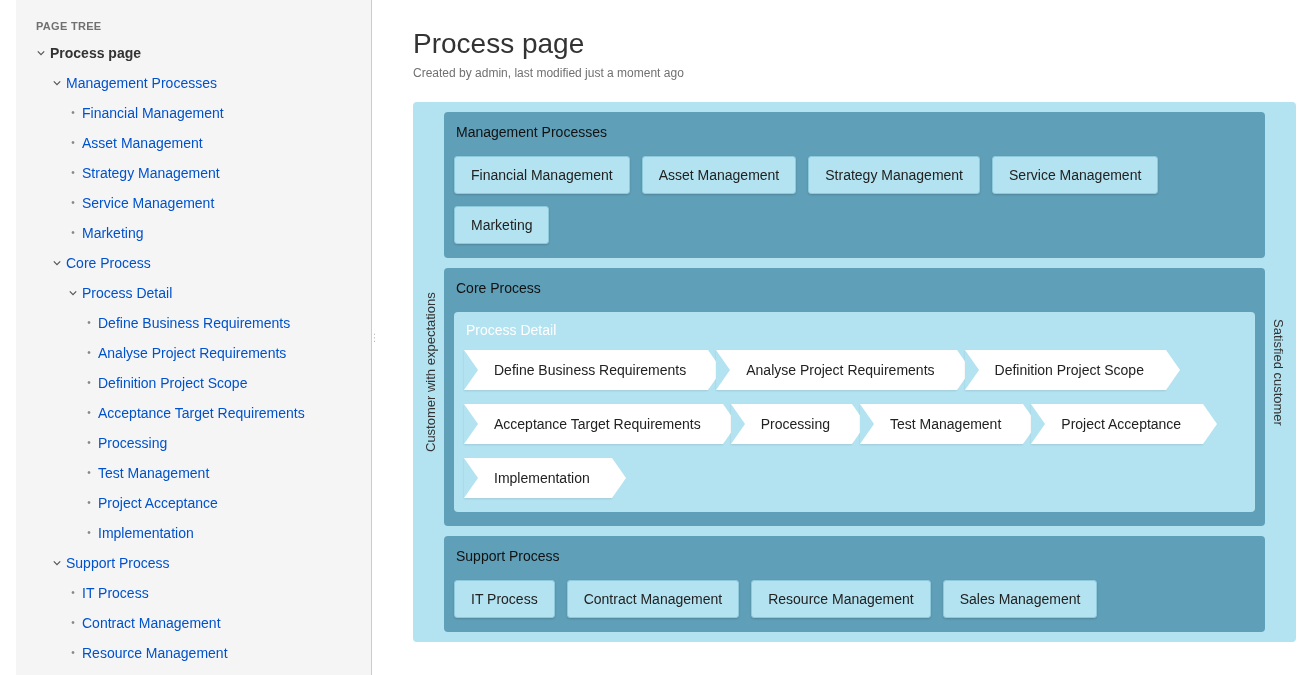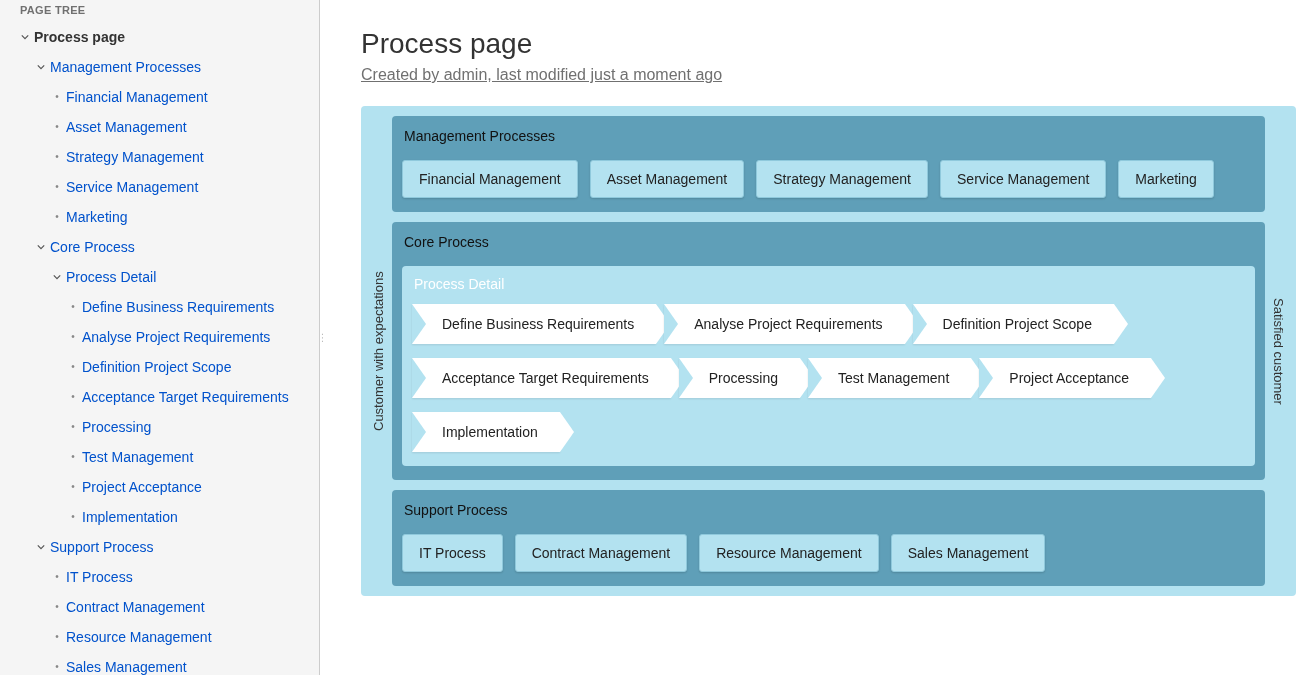--- a/index.html
+++ b/index.html
@@ -8,25 +8,26 @@
     font-size: 14px;
     color: #333;
     background: #fff;
     display: flex;
     height: 675px;
     width: 1306px;
     overflow: hidden;
   }
   
   .sidebar {
-    width: 320px;
+    width: 356px;
     background: #f5f5f5;
     border-right: 1px solid #ccc;
-    padding: 4px 12px 8px 20px;
+    padding: 20px 12px 8px 20px;
     overflow-y: auto;
+    margin-left: 16px;
   }
   .sidebar-header {
     font-size: 11px;
     font-weight: bold;
     color: #707070;
     letter-spacing: 0.3px;
     margin-bottom: 6px;
   }
   .tree ul { list-style: none; }
   .tree li { line-height: 24px; }
@@ -76,24 +77,23 @@
     padding: 28px 10px 10px 36px;
     overflow-y: auto;
   }
   .page-title {
     font-size: 28px;
     font-weight: 500;
     color: #333;
     margin-bottom: 6px;
   }
   .page-meta {
-    font-size: 16px;
+    font-size: 12px;
     color: #707070;
     margin-bottom: 22px;
-    text-decoration: underline;
   }
 
   .diagram {
     display: flex;
     align-items: stretch;
     background: #b3e2f0;
     border-radius: 4px;
     padding: 10px;
     gap: 6px;
   }

